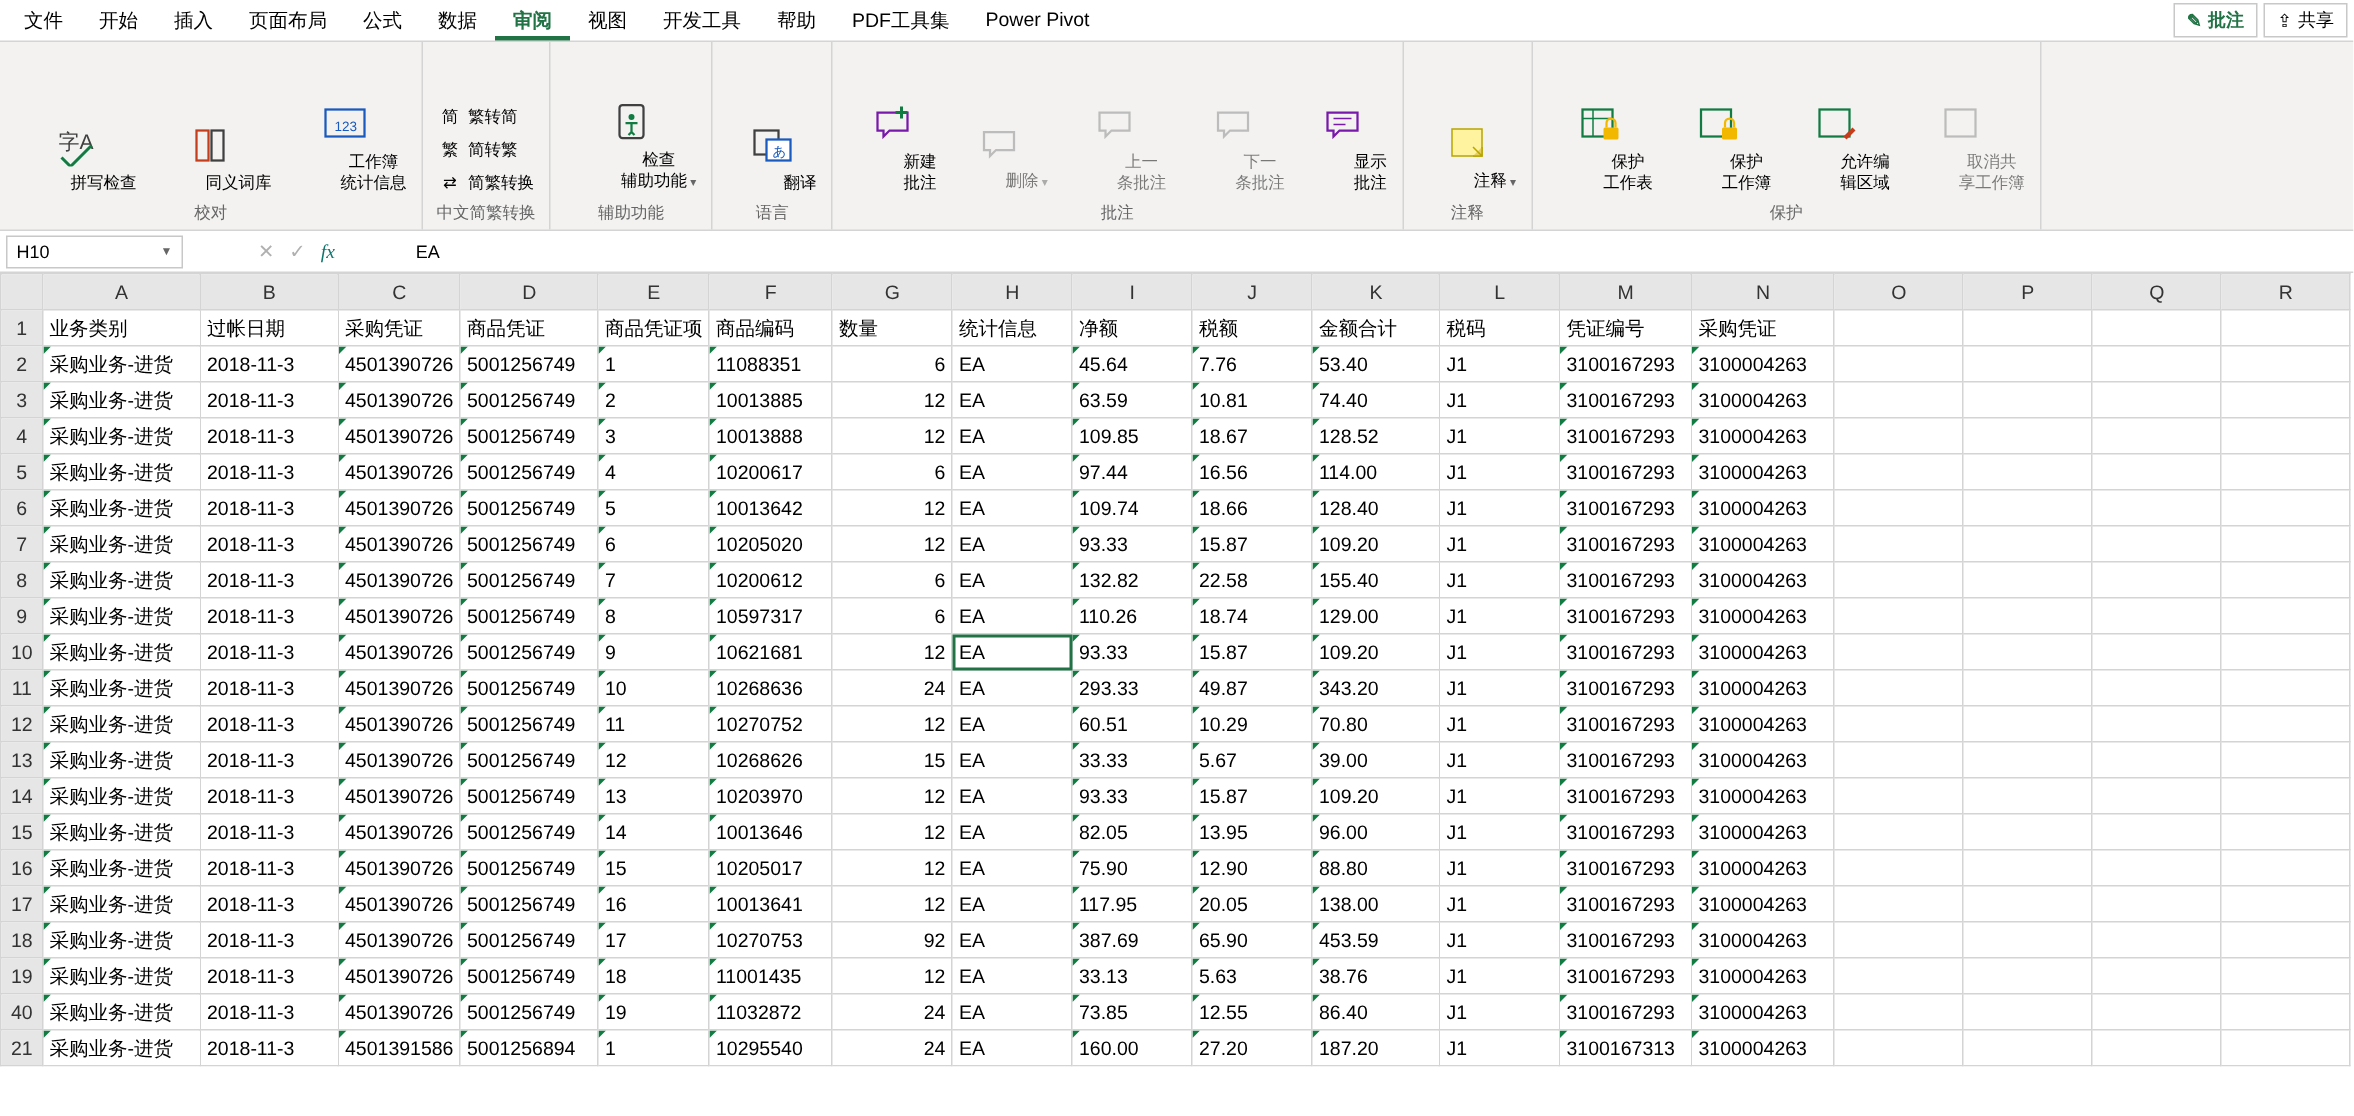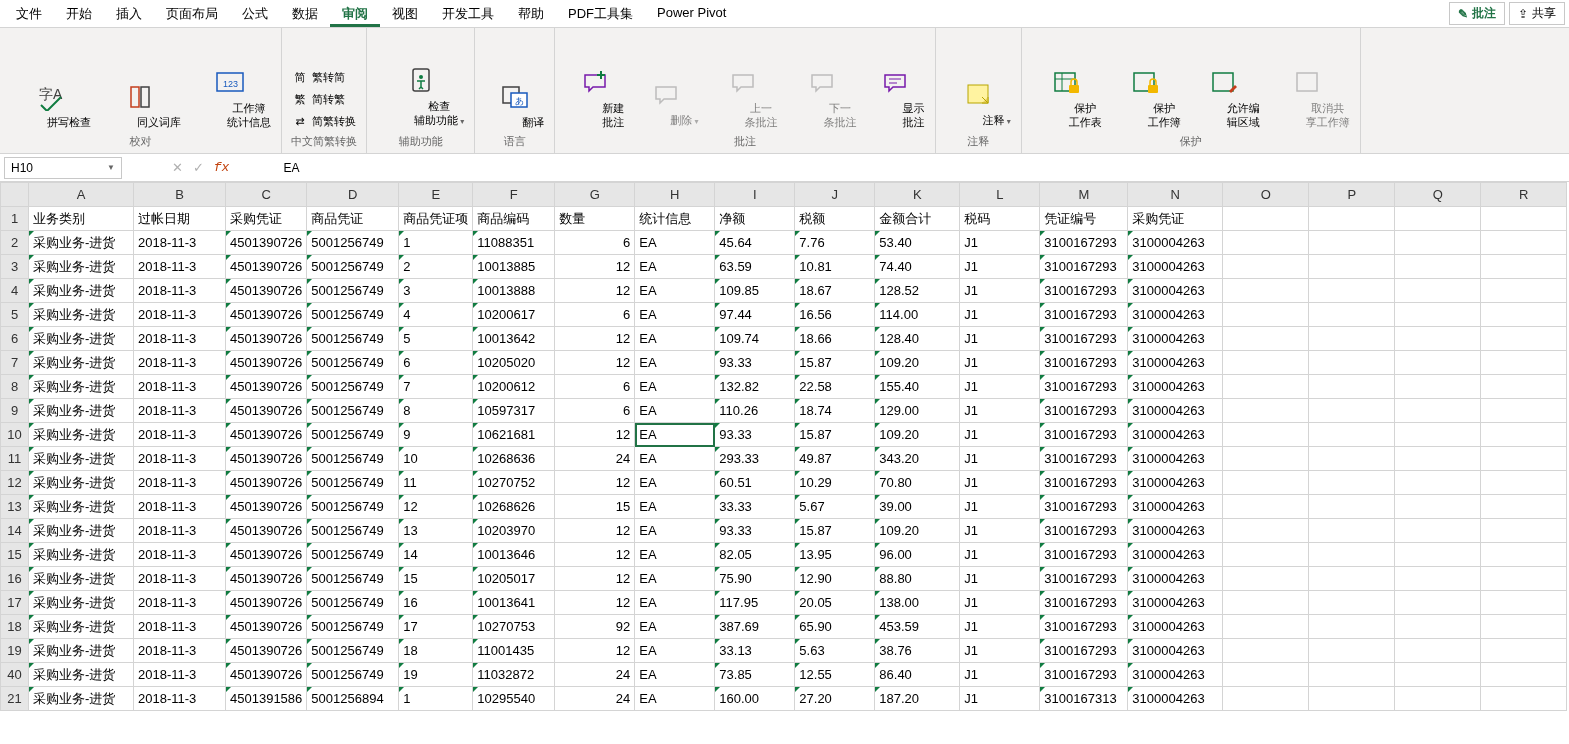--- a/index.html
+++ b/index.html
@@ -25,21 +25,21 @@
 .rbtn-sm .ic { width:16px; height:16px; display:flex; align-items:center; justify-content:center; font-size:11px; }
 .vstack { display:flex; flex-direction:column; gap:2px; padding-top:4px; }
 .caret::after { content:" ▾"; font-size:8px; color:#666; }
 
 
 .fbar { display:flex; align-items:center; height:28px; border-bottom:1px solid #d4d4d4; background:#fff;gap:36px; }
 .namebox { width:118px; height:22px; border:1px solid #c8c8c8; margin:0 4px; padding:0 6px; display:flex; align-items:center; justify-content:space-between; font-size:12px; }
 .namebox .dd { color:#666; font-size:8px; }
 .fxbtns { display:flex; align-items:center; gap:10px; padding:0 10px; color:#b0b0b0; }
 .fxbtns span { cursor:pointer; font-size:13px; }
-.fxbtns .fx { font-style:italic; font-family:Liberation Mono, monospace; color:#c2410c; }
+.fxbtns .fx { font-style:italic; font-family:Liberation Serif, serif; color:#0f766e; }
 .fval { flex:1; padding:0 8px; font-size:12px; }
 
 
 .gridwrap { position:relative; overflow:hidden; width:1569px; }
 table.grid { border-collapse:collapse; table-layout:fixed; }
 table.grid th, table.grid td { border:1px solid #d4d4d4; height:24px; padding:0 4px; overflow:hidden; white-space:nowrap; font-size:13px; text-align:left; background:#fff; }
 table.grid thead th { background:#e6e6e6; text-align:center; font-weight:normal; color:#333; position:relative; }
 table.grid .rowhdr { background:#e6e6e6; text-align:center; font-weight:normal; color:#333; width:28px; min-width:28px; }
 table.grid .corner { background:#e6e6e6; width:28px; }
 table.grid td.num { text-align:right; }

